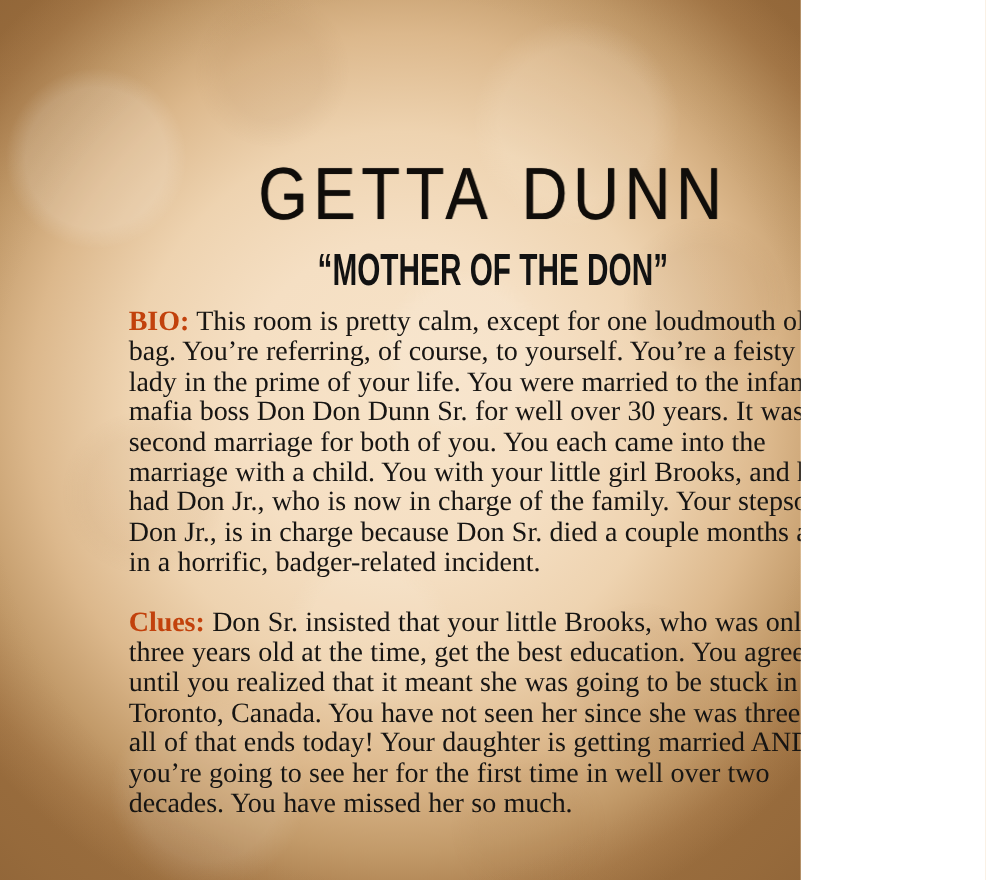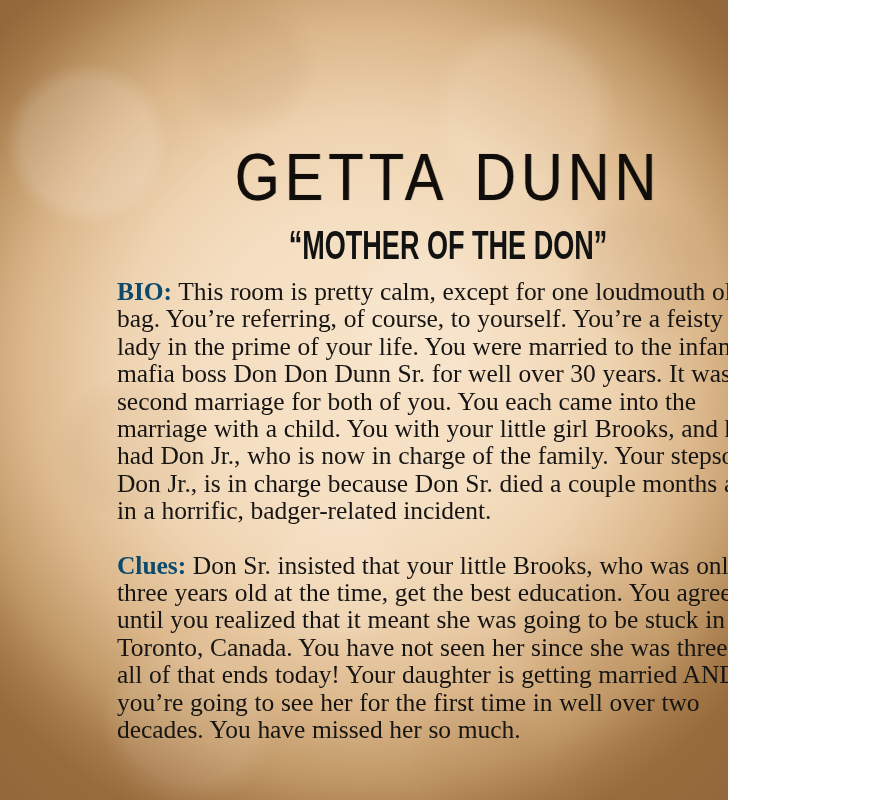--- a/index.html
+++ b/index.html
@@ -137,21 +137,21 @@
     color: #171513;
     text-align: left;
     letter-spacing: -0.05px;
     word-spacing: .4px;
   }
 
   .para + .para { margin-top: 27px; }
 
   .label {
     font-weight: 700;
-    color: #0c4a6e;
+    color: #c2410c;
   }
 </style>
 </head>
 <body>
 
 <div class="card">
 
   <div class="paper-base"></div>
   <div class="paper-texture"></div>
   <div class="paper-vignette"></div>

